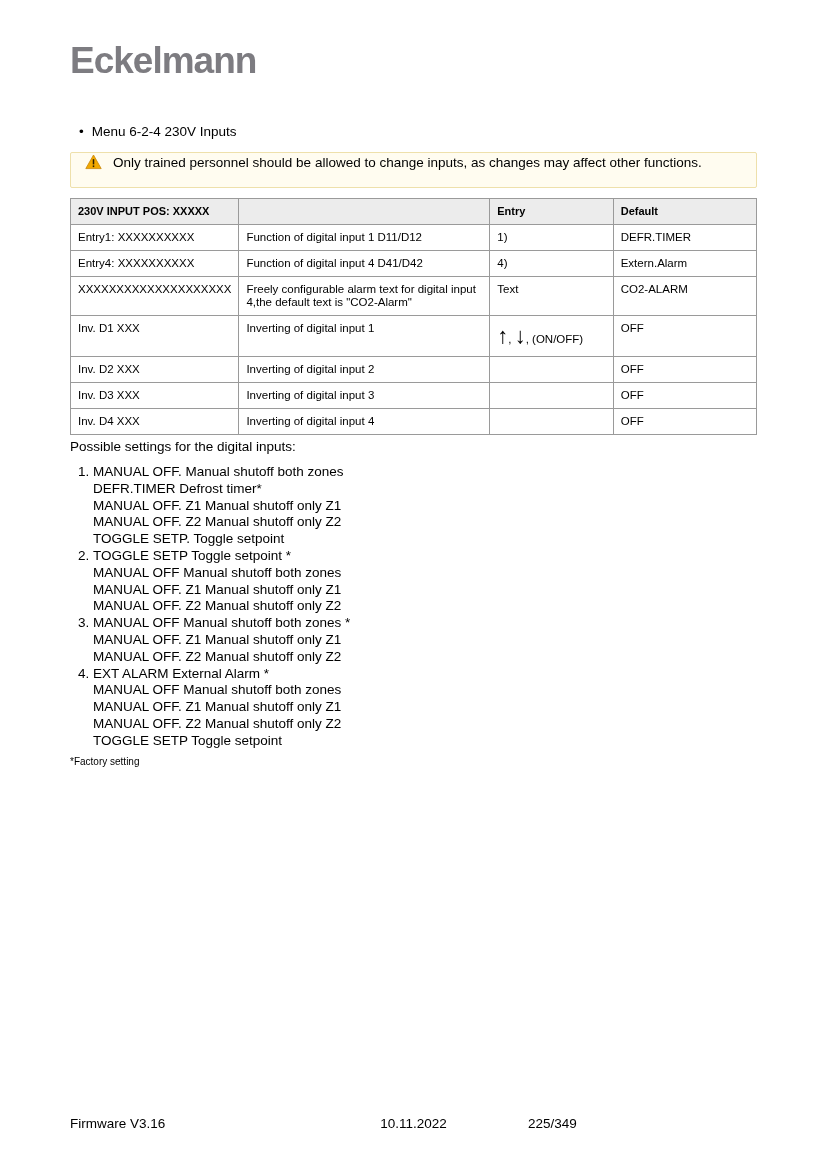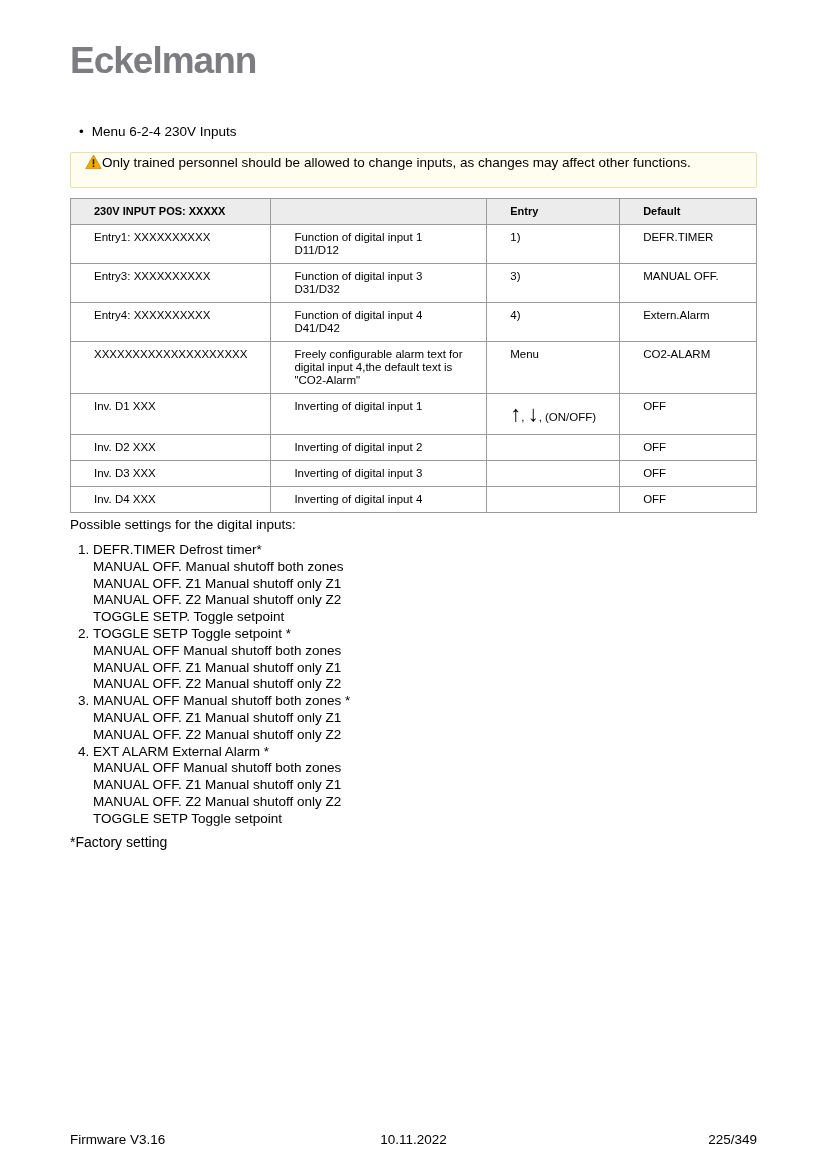--- a/index.html
+++ b/index.html
@@ -23,56 +23,56 @@
   .logo {
     font-size: 37px; font-weight: bold; line-height: 1;
     color: var(--logo-gray, #7d7c81); letter-spacing: -1px;
   }
   .menu-line {
     margin-top: 44px; padding-left: 9px;
     display: flex; gap: 8px; font-size: 13.5px; line-height: 18px;
   }
   .warning-box {
     margin-top: 11px; height: 36px;
-    display: flex; align-items: center; 
+    display: flex; align-items: center; gap: 11px;
     padding: 0 12px 16px 14px;
     background: var(--warning-bg, #fffcf0);
     border: 1px solid var(--warning-border, #eee0ab);
     border-radius: 2px;
     font-size: 13.5px;
   }
   .warning-box svg { flex: none; display: block; }
   table.spec-table {
     margin-top: 10px; width: 100%;
     border-collapse: collapse;
     font-size: 11.5px; line-height: 13px;
   }
   .spec-table th, .spec-table td {
     border: 1px solid var(--table-border, #9a9a9a);
-    padding: 6px 23px; text-align: left; vertical-align: top;
+    padding: 6px 7px; text-align: left; vertical-align: top;
   }
   .spec-table th {
     background: var(--table-header-bg, #ececec);
     font-weight: bold; font-size: 11px;
   }
   .arrows-cell { white-space: nowrap; margin-left: 44px; }
   .arrows-cell .arrow { font-size: 22px; line-height: 28px; font-weight: 400; }
   .settings-intro { margin-top: 3px; font-size: 13.5px; line-height: 18px; }
   .settings-list { margin-top: 8px; font-size: 13.5px; line-height: 16.8px; }
   .list-item { display: flex; }
   .list-num { flex: none; width: 23px; padding-left: 8px; }
   .list-lines { flex: 1; }
-  .factory-note { margin-top: 6px; font-size: 14px; }
+  .factory-note { margin-top: 6px; font-size: 10px; }
   .footer {
     position: absolute; left: 70px; right: 70px; top: 1116px;
     display: flex; font-size: 13.5px;
   }
-  .footer span { flex: 1; margin-top: 16px; }
+  .footer span { flex: 1; }
   .footer .f-center { text-align: center; }
-  .footer .f-right { text-align: right; }
+  .footer .f-right { }
 </style>
 </head>
 <body>
 
 <div class="page">
 
   <div class="logo">Eckelmann</div>
 
   <div class="menu-line">
     <span>•</span>
@@ -104,35 +104,29 @@
       </tr>
     </thead>
     <tbody>
       <tr>
         <td>Entry1: XXXXXXXXXX</td>
         <td>Function of digital input 1 D11/D12</td>
         <td>1)</td>
         <td>DEFR.TIMER</td>
       </tr>
       <tr>
-        <td>Entry3: XXXXXXXXXX</td>
-        <td>Function of digital input 3 D31/D32</td>
-        <td>3)</td>
-        <td>MANUAL OFF.</td>
-      </tr>
-      <tr>
         <td>Entry4: XXXXXXXXXX</td>
         <td>Function of digital input 4 D41/D42</td>
         <td>4)</td>
         <td>Extern.Alarm</td>
       </tr>
       <tr>
         <td>XXXXXXXXXXXXXXXXXXXX</td>
         <td>Freely configurable alarm text for digital input 4,the default text is "CO2-Alarm"</td>
-        <td>Menu</td>
+        <td>Text</td>
         <td>CO2-ALARM</td>
       </tr>
       <tr>
         <td>Inv. D1 XXX</td>
         <td>Inverting of digital input 1</td>
         <td class="arrows-cell"><span class="arrow">↑</span><span>, </span><span class="arrow">↓</span><span>, (ON/OFF)</span></td>
         <td>OFF</td>
       </tr>
       <tr>
         <td>Inv. D2 XXX</td>
@@ -154,22 +148,22 @@
       </tr>
     </tbody>
   </table>
 
   <div class="settings-intro">Possible settings for the digital inputs:</div>
 
   <div class="settings-list">
     <div class="list-item">
       <div class="list-num">1.</div>
       <div class="list-lines">
+        <div>MANUAL OFF. Manual shutoff both zones</div>
         <div>DEFR.TIMER Defrost timer*</div>
-        <div>MANUAL OFF. Manual shutoff both zones</div>
         <div>MANUAL OFF. Z1 Manual shutoff only Z1</div>
         <div>MANUAL OFF. Z2 Manual shutoff only Z2</div>
         <div>TOGGLE SETP. Toggle setpoint</div>
       </div>
     </div>
     <div class="list-item">
       <div class="list-num">2.</div>
       <div class="list-lines">
         <div>TOGGLE SETP Toggle setpoint *</div>
         <div>MANUAL OFF Manual shutoff both zones</div>

